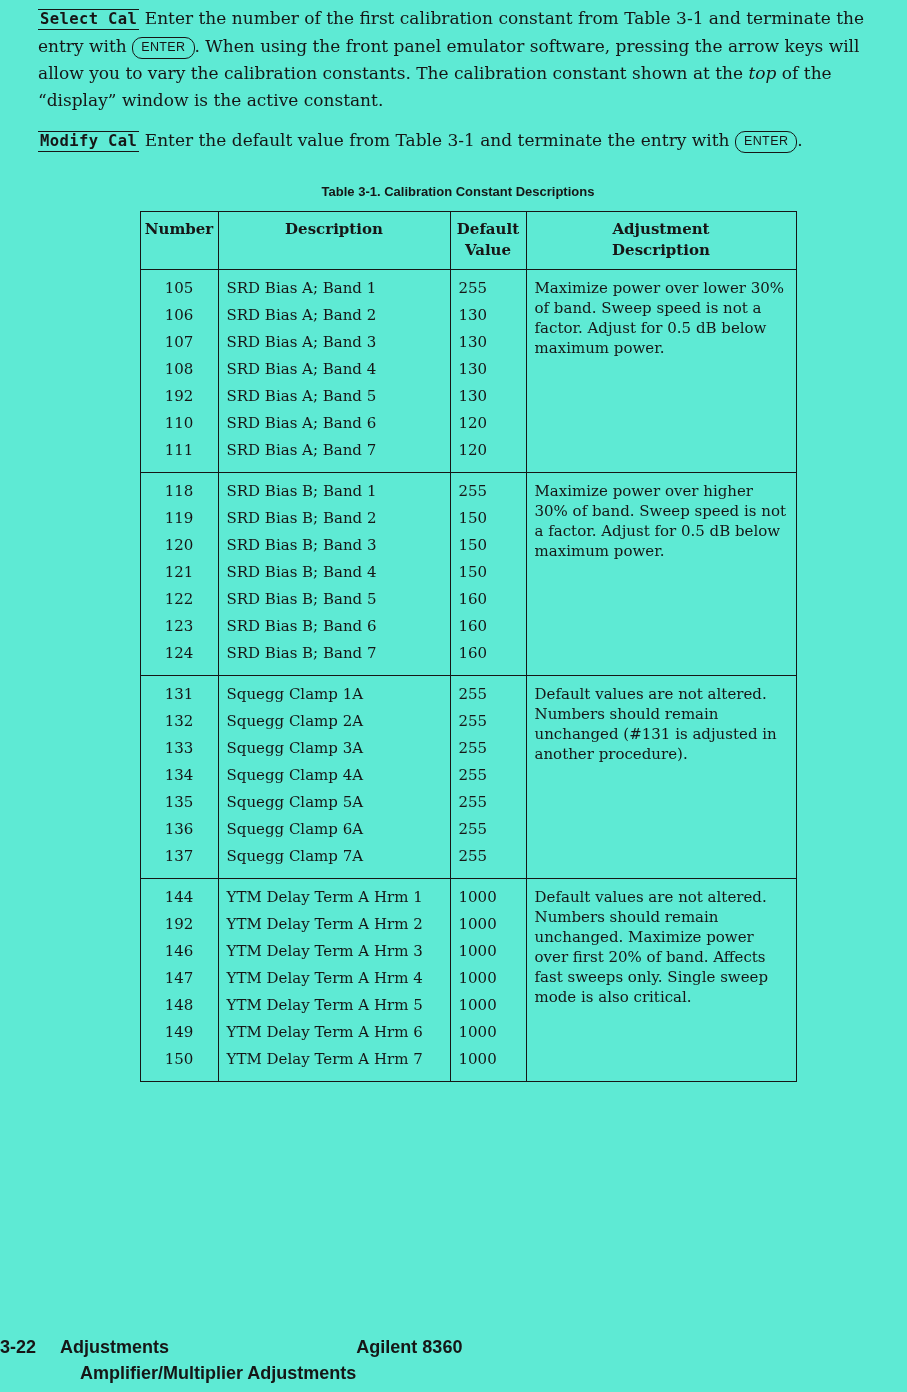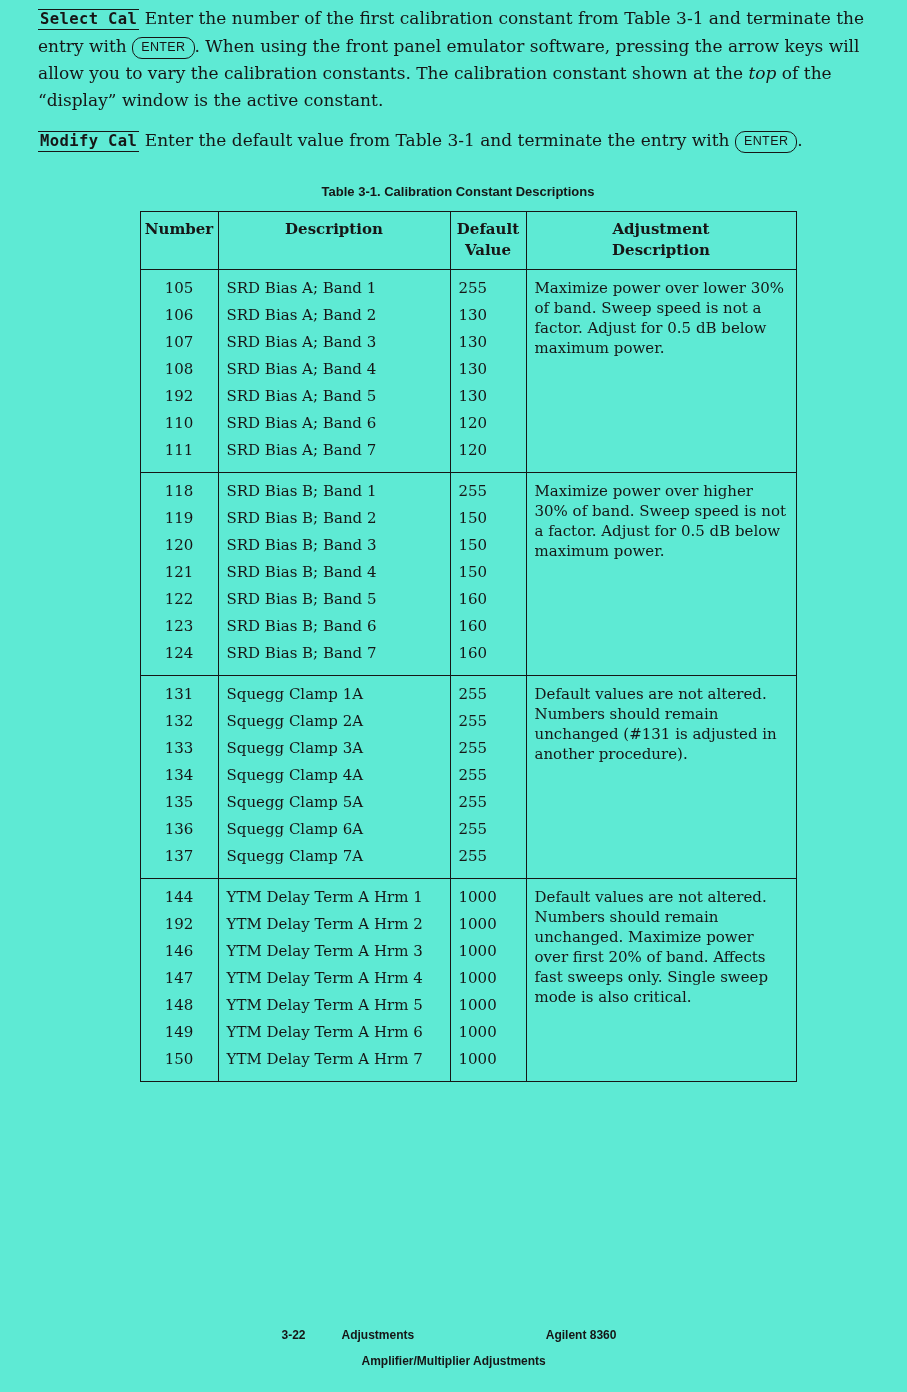--- a/index.html
+++ b/index.html
@@ -74,27 +74,27 @@
   }
   td.col-num { text-align: center; }
   td.col-desc { padding-left: 10px; }
   td.col-val  { padding-left: 9px; }
   td.col-adj  { padding-left: 10px; line-height: 20.5px; }
   #cal-table tbody tr:first-child td { padding-top: 8px; }
   #cal-table tbody tr:last-child  td { padding-bottom: 12px; }
 
   .footer {
     position: absolute;
-    left: 0; right: 9px; bottom: 18px;
+    left: 0; right: 9px; bottom: 6px;
     display: flex;
-    justify-content: center;
+    justify-content: flex-start;
     align-items: flex-start;
     font-family: "Liberation Sans", sans-serif;
     font-weight: bold;
-    font-size: 12px;
+    font-size: 18px;
     line-height: 26px;
   }
   .footer .pgnum { display: inline-block; width: 60px; }
   .footer-line2 { padding-left: 80px; }
 </style>
 </head>
 <body>
 
 <div class="page">
   <div class="content">

